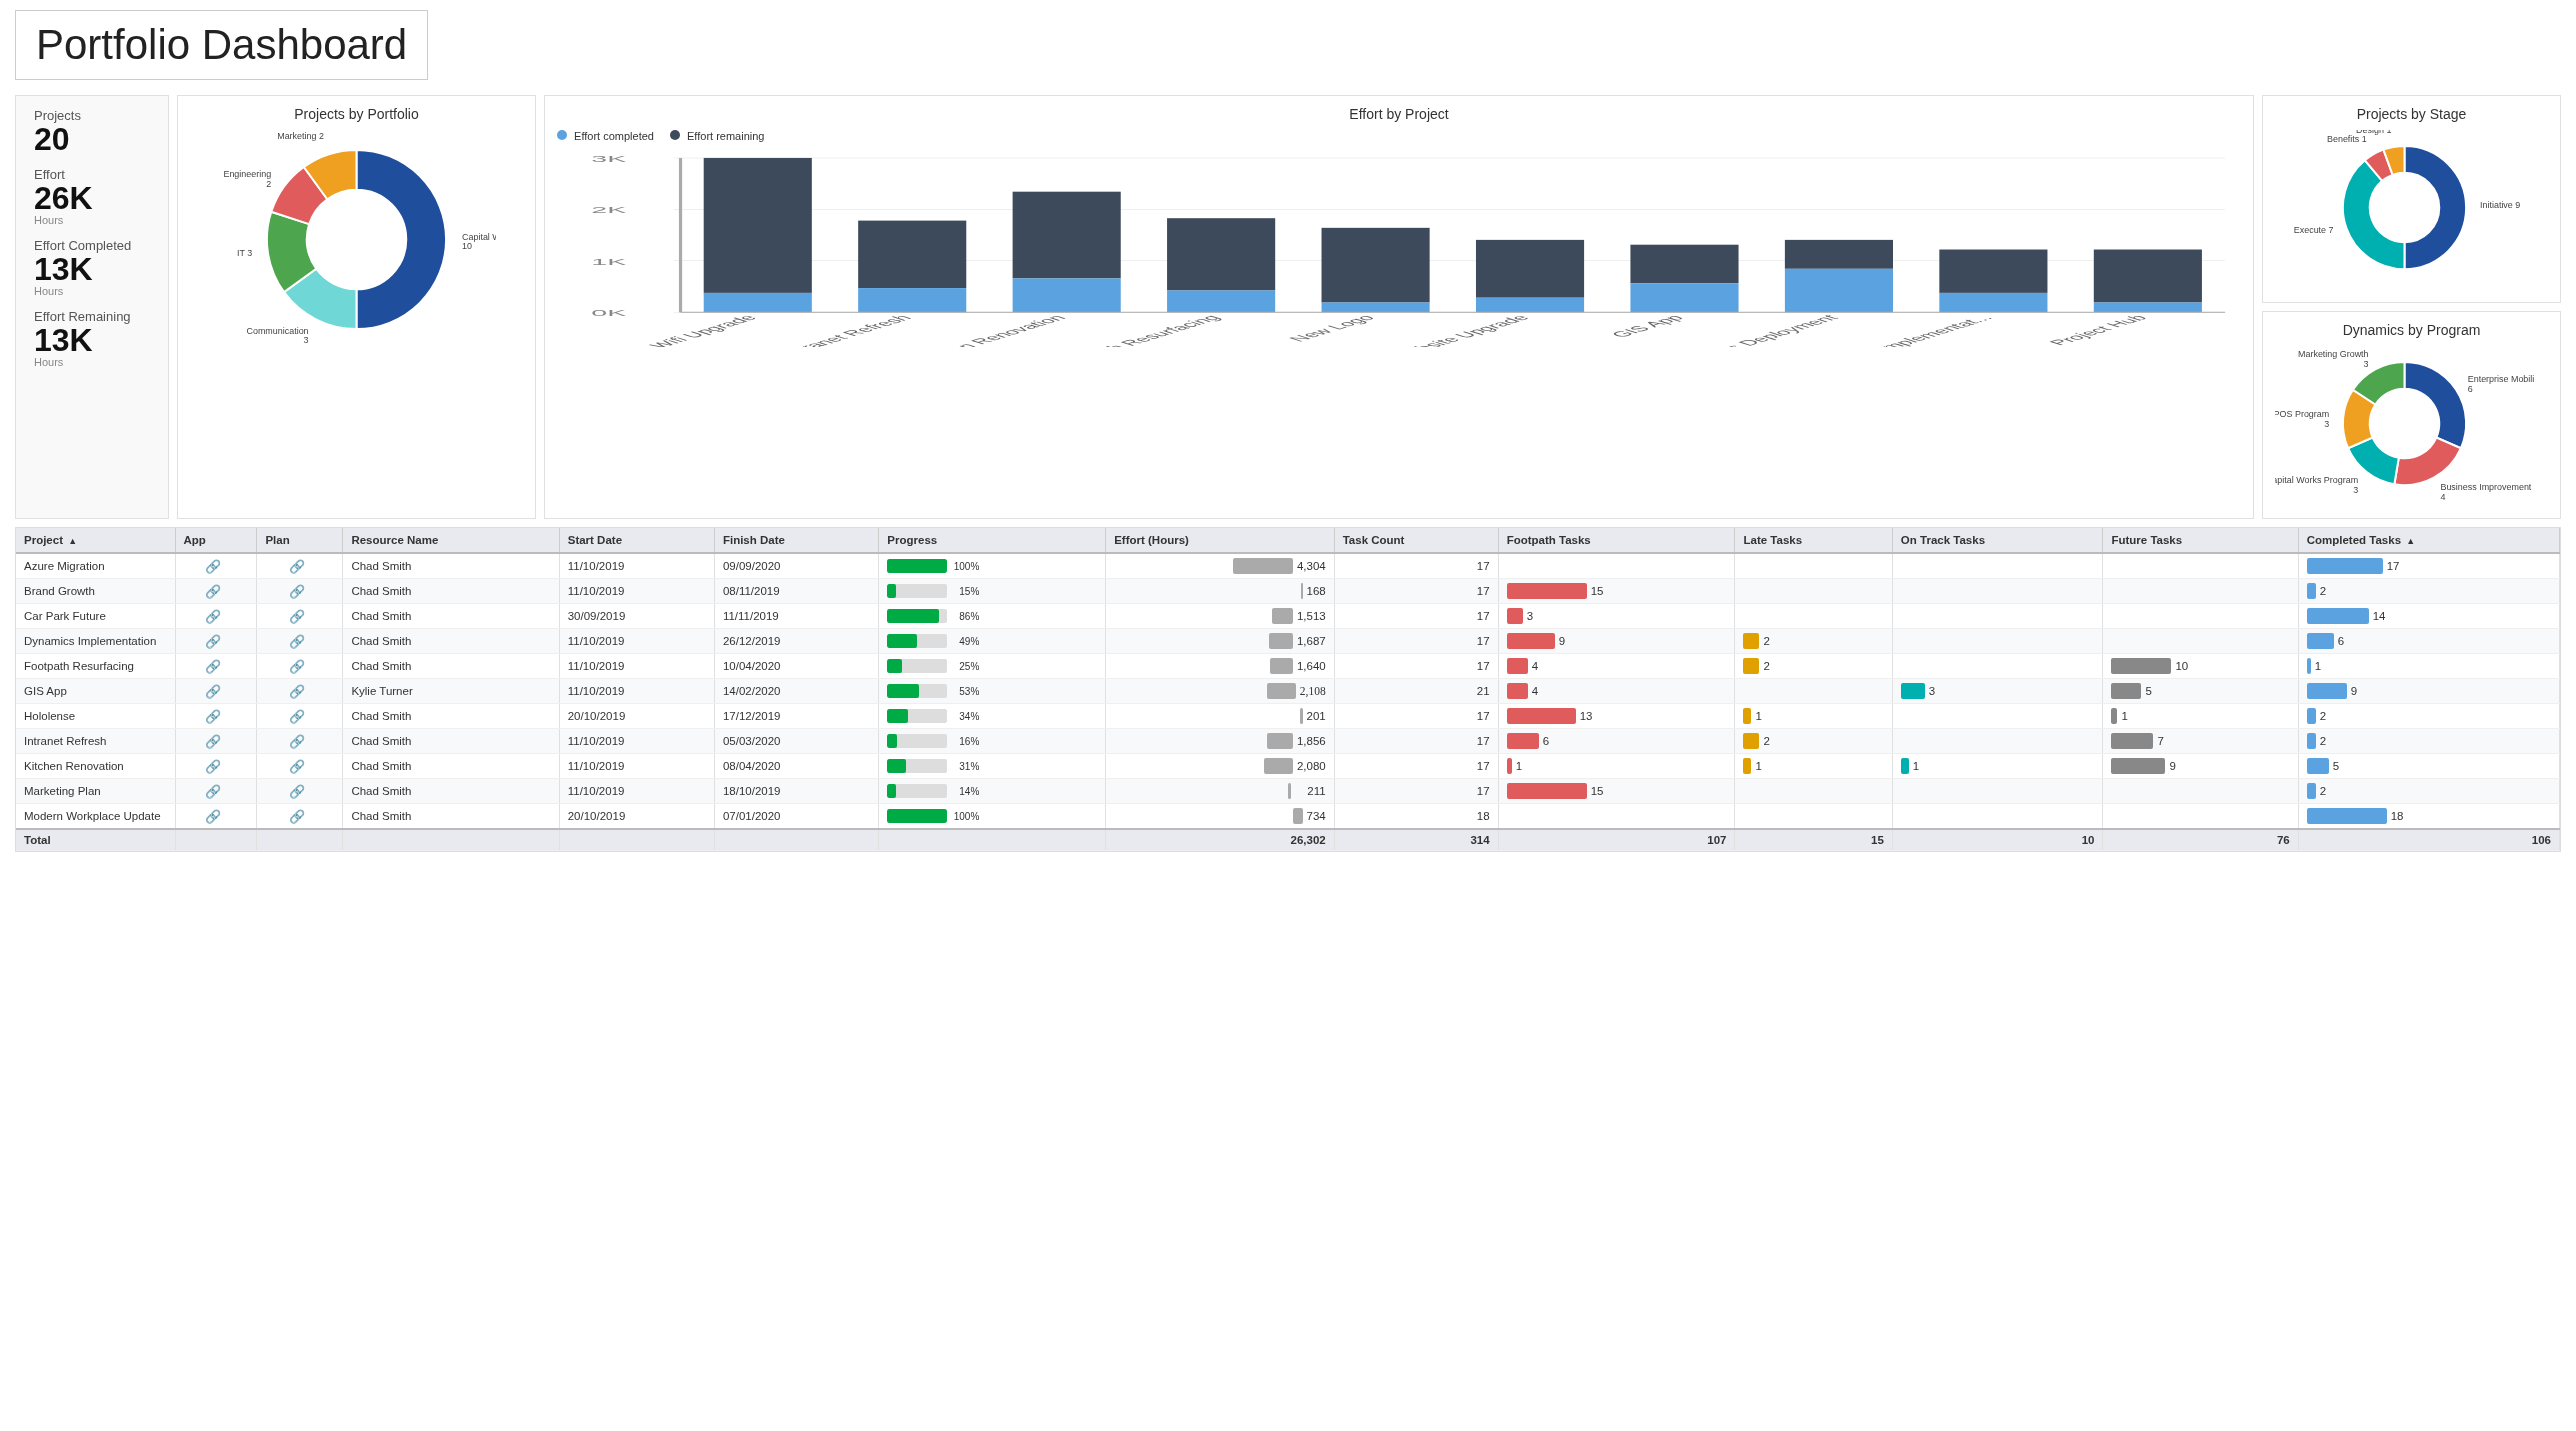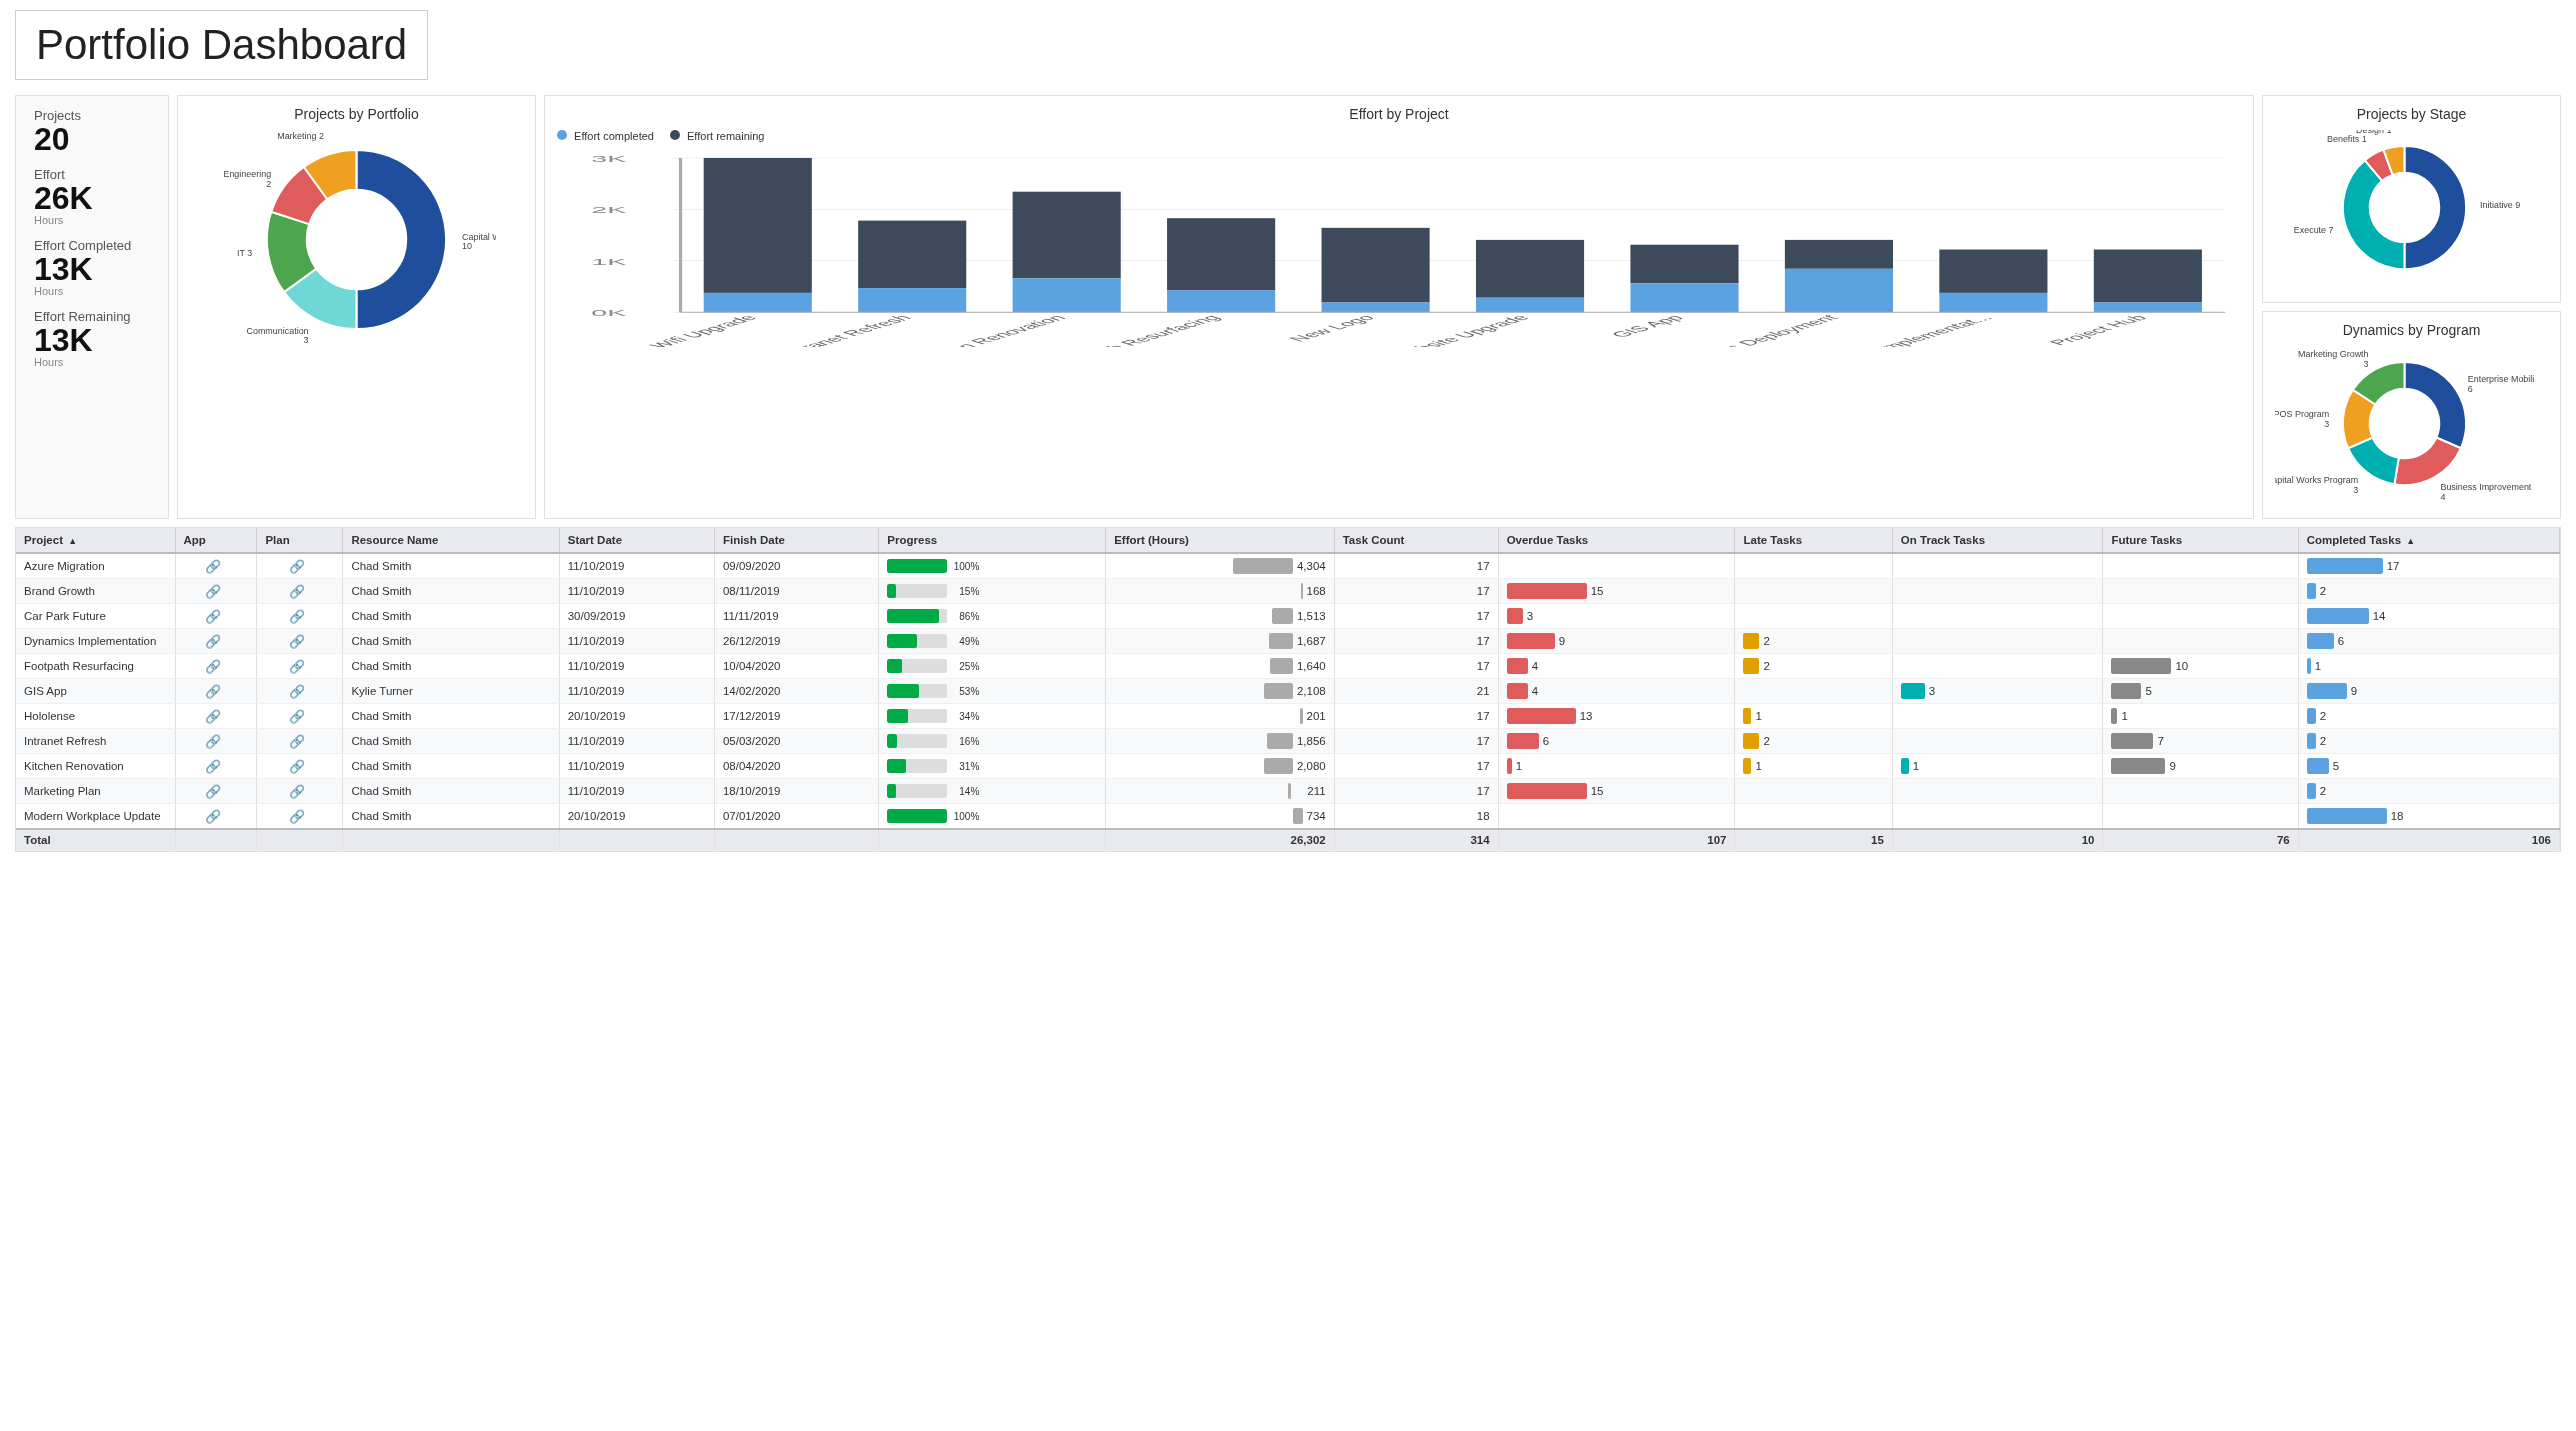--- a/index.html
+++ b/index.html
@@ -198,21 +198,21 @@
         <tr>
           <th>Project <span class="sort-arrow">▲</span></th>
           <th>App</th>
           <th>Plan</th>
           <th>Resource Name</th>
           <th>Start Date</th>
           <th>Finish Date</th>
           <th>Progress</th>
           <th>Effort (Hours)</th>
           <th>Task Count</th>
-          <th>Overdue Tasks</th>
+          <th>Footpath Tasks</th>
           <th>Late Tasks</th>
           <th>On Track Tasks</th>
           <th>Future Tasks</th>
           <th>Completed Tasks <span class="sort-arrow">▲</span></th>
         </tr>
       </thead>
       <tbody id="table-body">
           <tr>
             <td>Azure Migration</td>
             <td style="text-align: center;"><span class="icon-link">🔗</span></td>
@@ -422,21 +422,21 @@
             <td>14/02/2020</td>
             <td>
               <div class="progress-bar-cell">
     <div class="progress-bar-bg">
       <div class="progress-bar-fill" style="width:53%;background:#00aa44;"></div>
     </div>
     <span class="progress-text">53%</span>
   </div>
             </td>
             <td style="text-align: right;">
-              <div class="bar-cell" style="justify-content:flex-end;gap:4px;">
+              <div class="bar-cell" style="justify-content:flex-end;gap:4px;font-family:Liberation Serif, serif;">
     <div class="cell-bar" style="width:29px;background:#aaa;"></div>
     <span>2,108</span>
   </div>
             </td>
             <td style="text-align: right;">21</td>
             <td>
               <div class="bar-cell">
       <div class="cell-bar" style="width:21px;background:#e05c5c;"></div>
       <span style="margin-left:4px;">4</span>
     </div>

